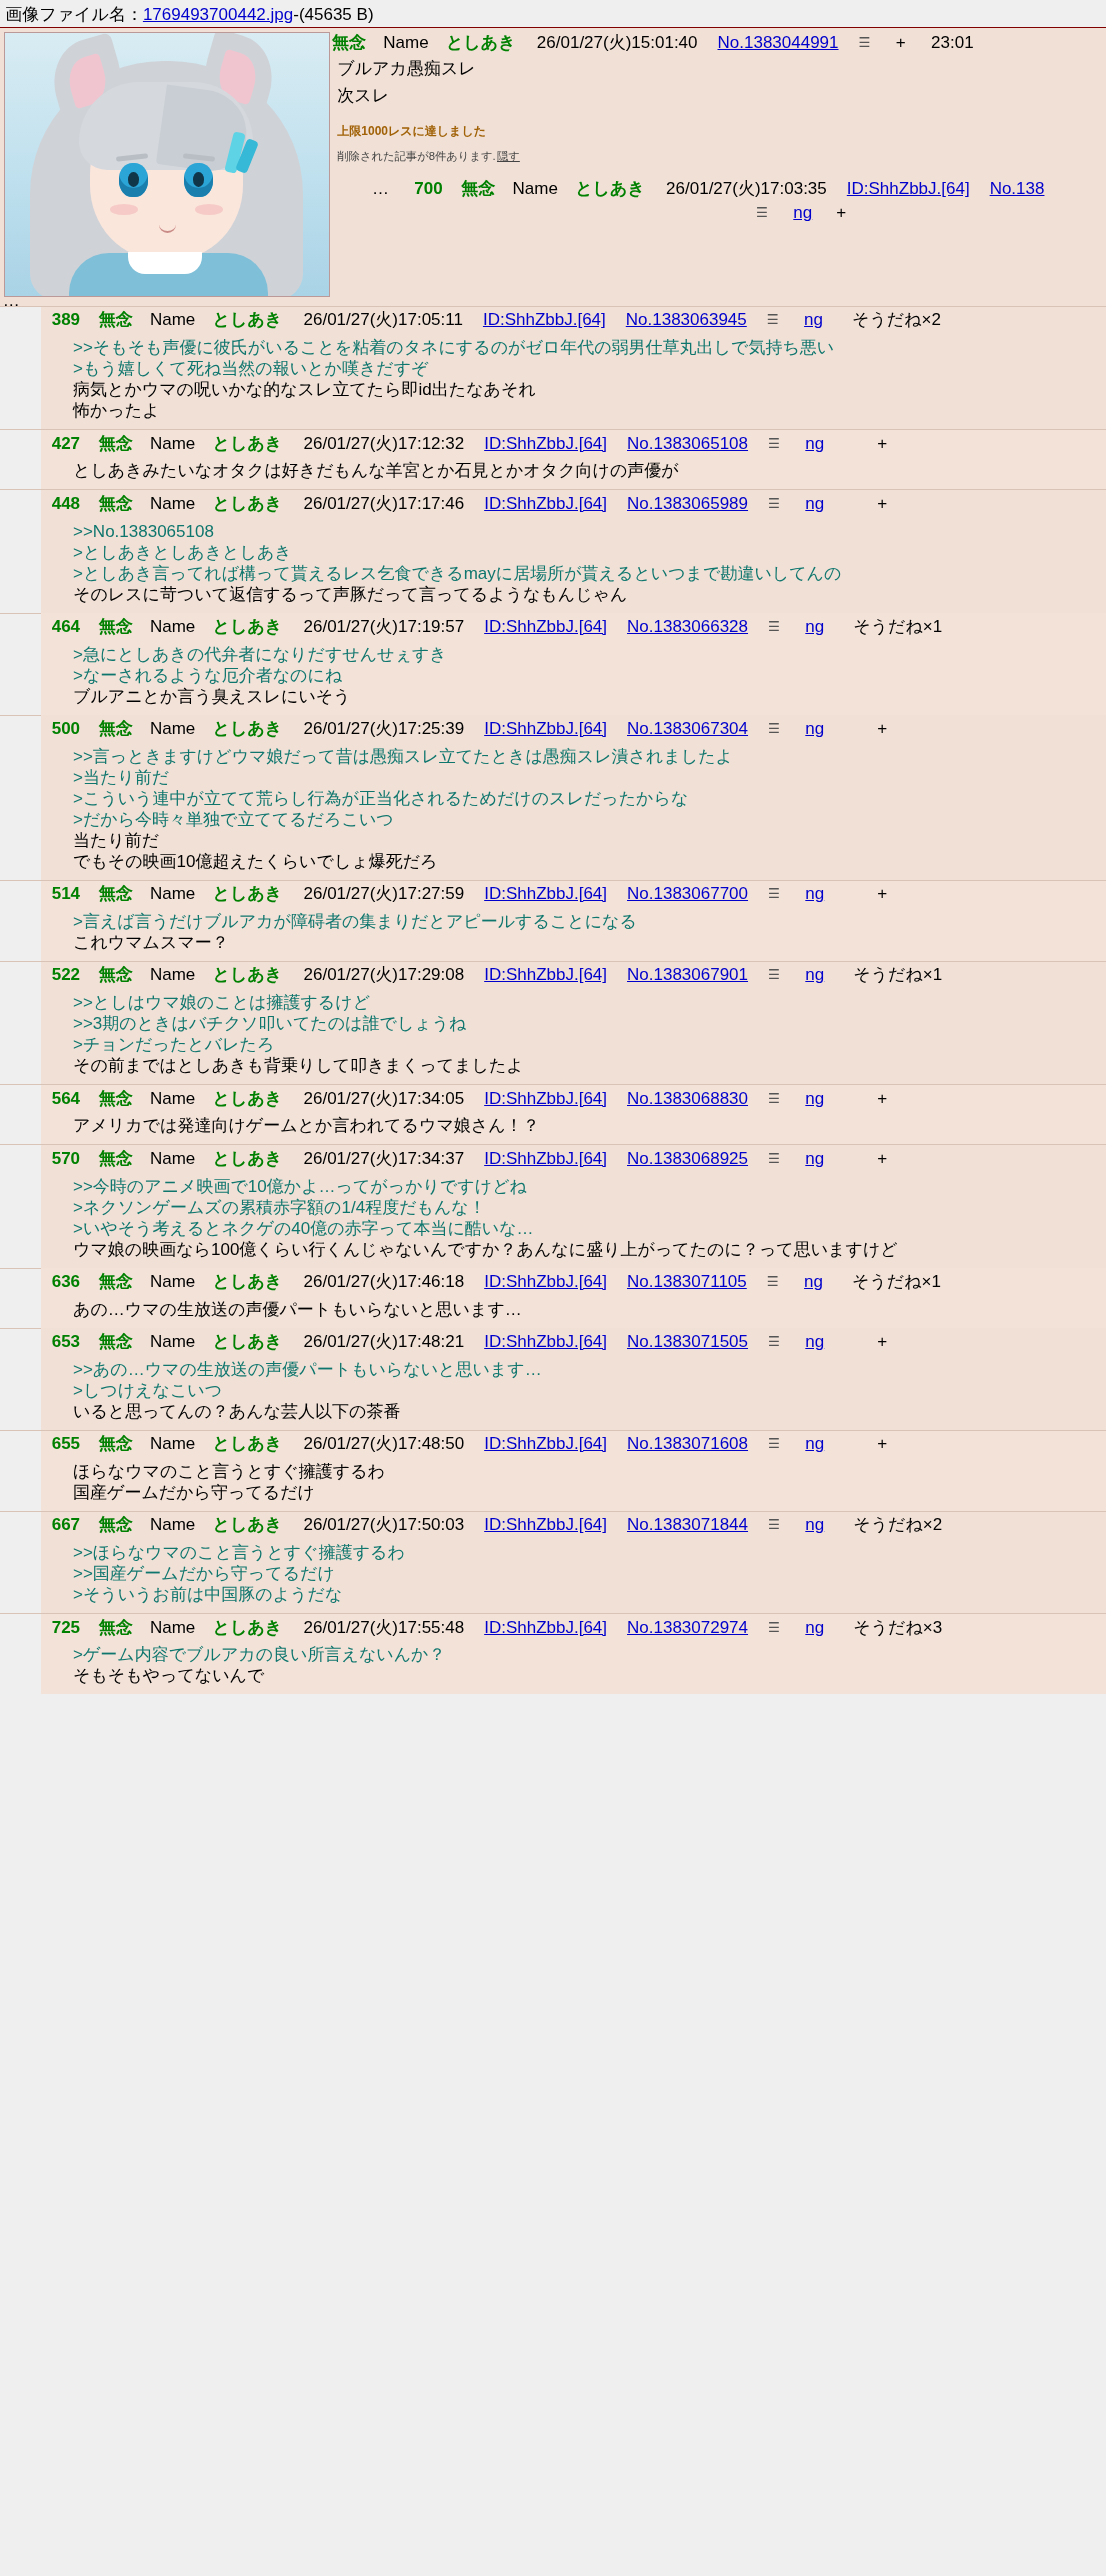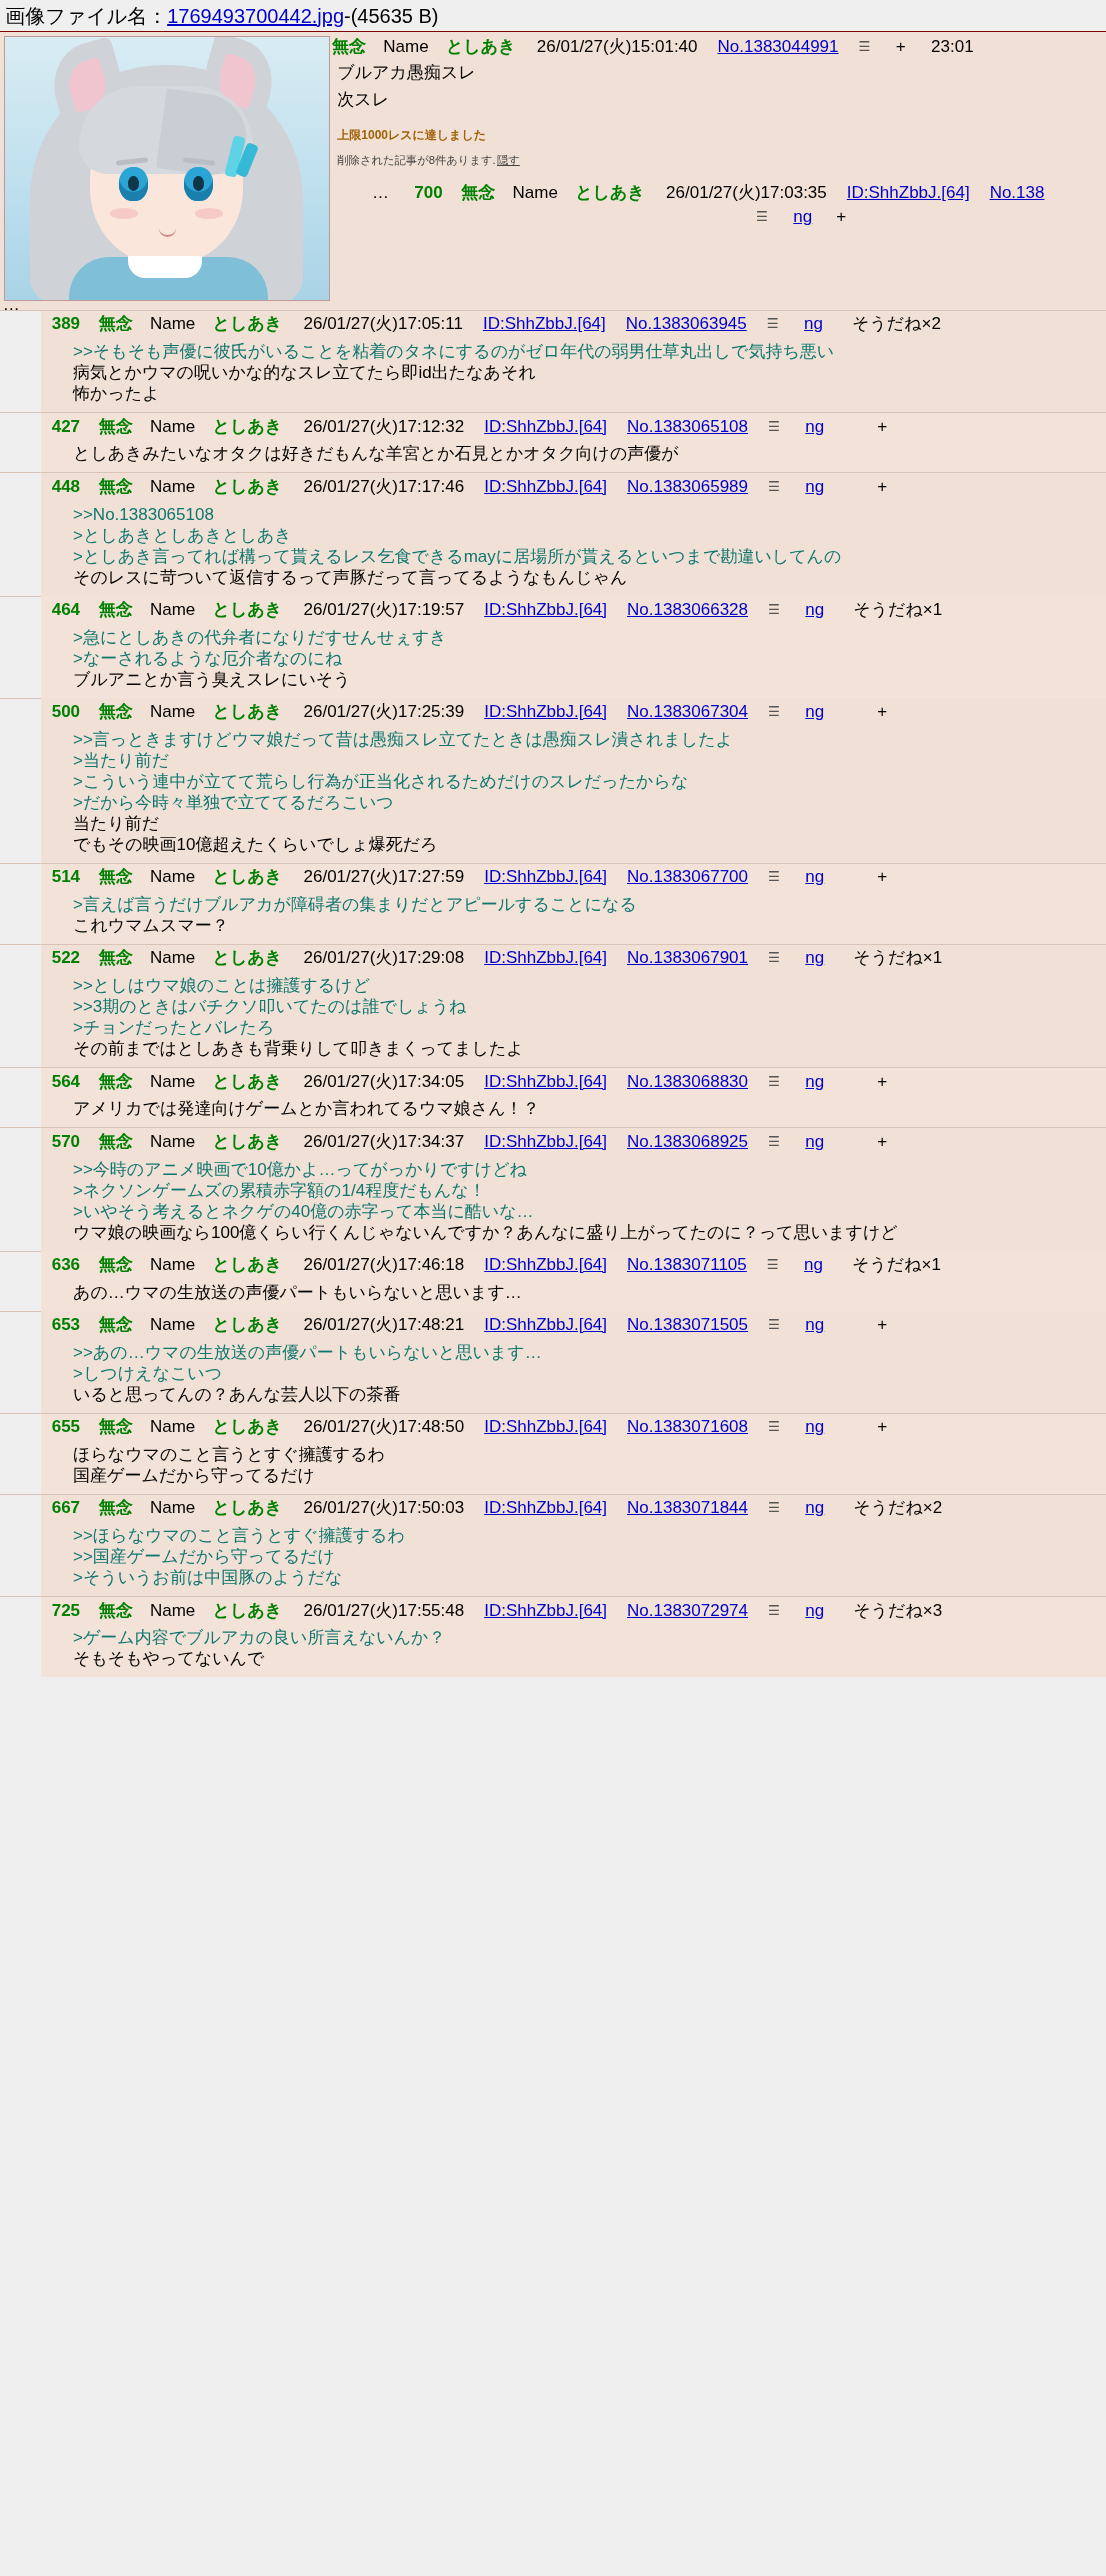--- a/index.html
+++ b/index.html
@@ -7,21 +7,21 @@
     width:1107px;
     background:#efefef;
     font-family:"Liberation Sans","DejaVu Sans",sans-serif;
     font-size:17px;
     color:#000;
     -webkit-font-smoothing:antialiased;
   }
   .page{width:1107px;position:relative;overflow:hidden;}
 
   
-  .filebar{padding:2.7px 5.3px 1.3px 5.3px;font-size:20px;color:#000;background:#efefef;}
+  .filebar{padding:2.7px 5.3px 1.3px 5.3px;font-size:17px;color:#000;background:#efefef;}
   .filebar a{color:#0000cc;text-decoration:underline;}
   .filebar .sz{color:#000;}
 
   
   .op{
     background:#f0e0d6;
     border-top:1.3px solid #800000;
     position:relative;
     min-height:278px;
   }
@@ -185,20 +185,21 @@
           <span class="date">26/01/27(火)17:05:11</span>
           <span class="idtxt"><u>ID:ShhZbbJ.[64]</u></span>
           <a class="resno" href="#">No.1383063945</a>
           <span class="menu-icon">☰</span>
           <a class="ng" href="#">ng</a>
           <span class="sodane">そうだね×2</span>
           <span class="plus"></span>
         </div>
         <div class="txt">
           <div class="q">&gt;&gt;そもそも声優に彼氏がいることを粘着のタネにするのがゼロ年代の弱男仕草丸出しで気持ち悪い</div>
+          <div class="q">&gt;もう嬉しくて死ね当然の報いとか嘆きだすぞ</div>
           <div class="">病気とかウマの呪いかな的なスレ立てたら即id出たなあそれ</div>
           <div class="">怖かったよ</div>
         </div>
       </div>
       <div class="divline"></div>
       <div class="post alt">
         <div class="hdr">
           <span class="num">427</span>
           <span class="mumei">無念</span>
           <span class="namelbl">Name</span>

